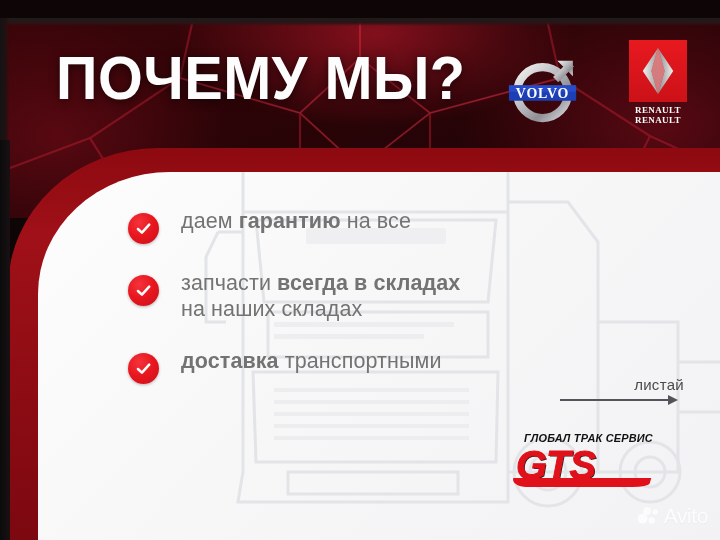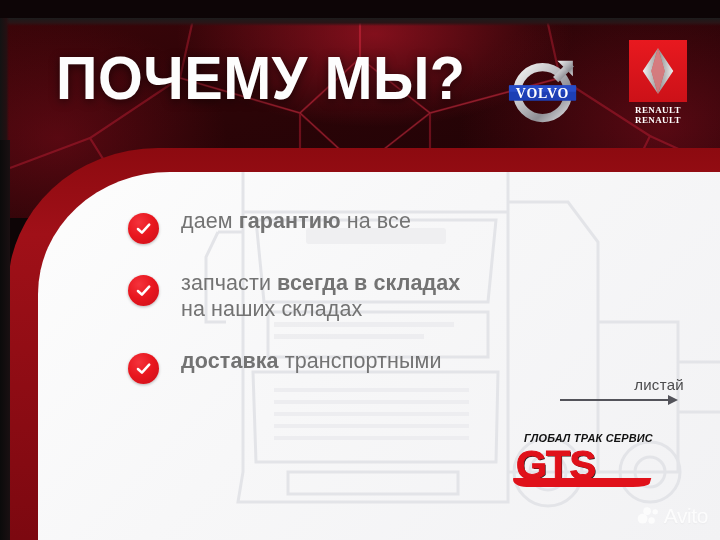--- a/index.html
+++ b/index.html
@@ -90,21 +90,21 @@
     border-top:5px solid transparent;border-bottom:5px solid transparent;border-left:10px solid #53535a;}
 
   
   .gts{position:absolute;left:516px;top:432px;width:150px;height:56px;}
   .gts .tag{
     position:absolute;left:8px;top:0;font-style:italic;font-weight:bold;
     font-size:11.5px;letter-spacing:.2px;color:#111;white-space:nowrap;
     font-family:"Liberation Sans Narrow","Liberation Sans",sans-serif;transform:scaleX(.95);transform-origin:left;
   }
   .gts .mark{
-    position:absolute;left:0;top:12px;font-weight:bold;font-size:40px;
+    position:absolute;left:0;top:12px;font-style:italic;font-weight:bold;font-size:40px;
     letter-spacing:-1px;color:#e0111a;line-height:42px;
     font-family:"Liberation Sans Narrow","Liberation Sans",sans-serif;
     -webkit-text-stroke:1px #e0111a;
     text-shadow:1px 1px 0 #1a1a1a;
   }
   .gts .swoosh{
     position:absolute;left:-4px;top:46px;width:138px;height:9px;
     background:#e0111a;border-radius:0 0 60px 60px/0 0 14px 34px;transform:skewX(-16deg);
   }
 

